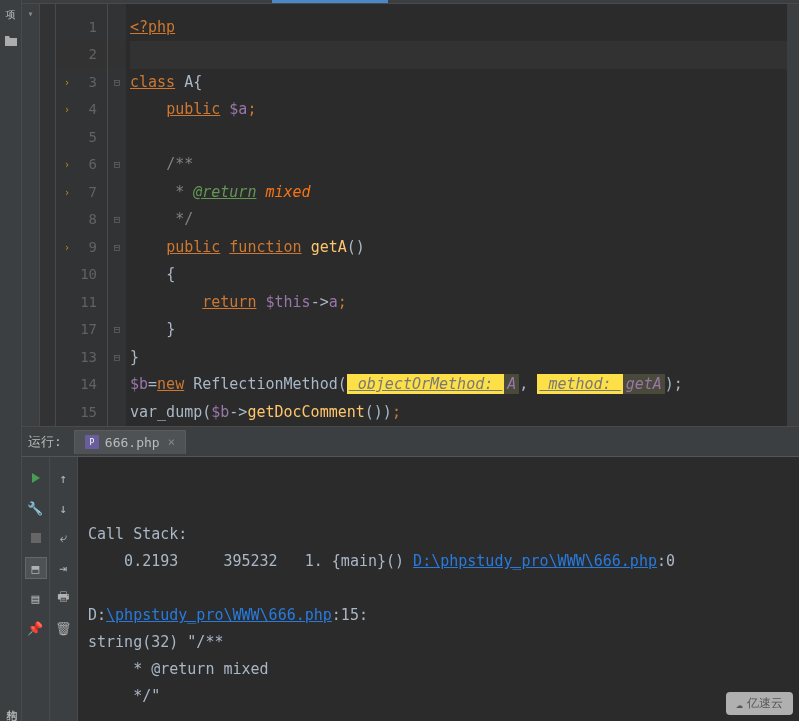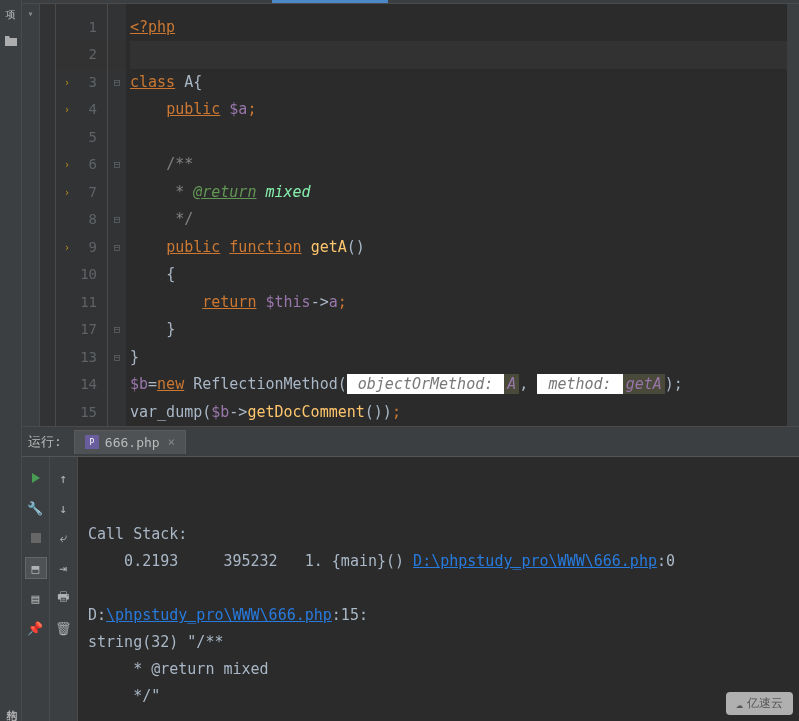--- a/index.html
+++ b/index.html
@@ -125,22 +125,22 @@
     }
     .current-line {
       background: #323232;
     }
     .c-keyword { color: #cc7832; text-decoration: underline; }
     .c-class { color: #a9b7c6; }
     .c-var { color: #9876aa; }
     .c-func { color: #ffc66d; }
     .c-comment { color: #808080; }
     .c-doctag { color: #629755; font-style: italic; text-decoration: underline; }
-    .c-docword { color: #86efac; font-style: italic; }
-    .c-hint { color: #787878; background: #ffffff; padding: 1px 2px; font-style: italic; }
+    .c-docword { color: #f97316; font-style: italic; }
+    .c-hint { color: #787878; background: #fde047; padding: 1px 2px; font-style: italic; text-decoration: underline; }
     .c-hintval { color: #9876aa; background: #4a4a3a; padding: 1px 3px; font-style: italic; }
     .c-normal { color: #a9b7c6; }
     .c-semi { color: #cc7832; }
     
     .editor-scrollbar {
       width: 12px;
       background: #3c3f41;
     }
     
     .run-panel {

